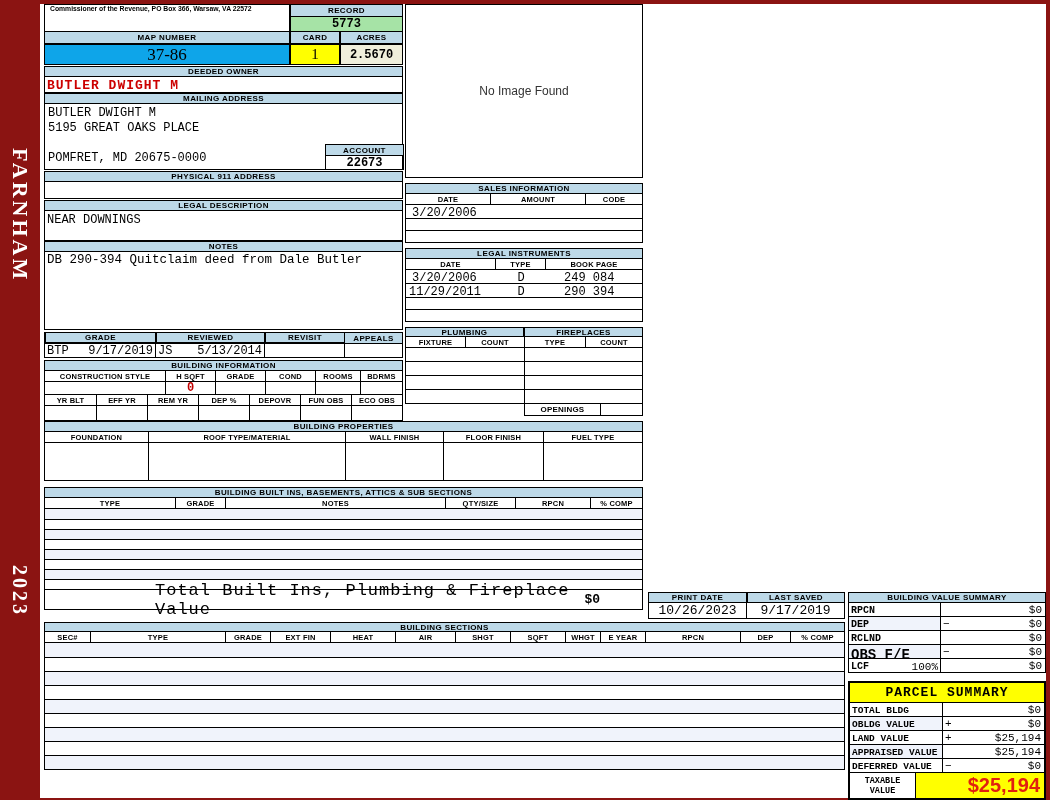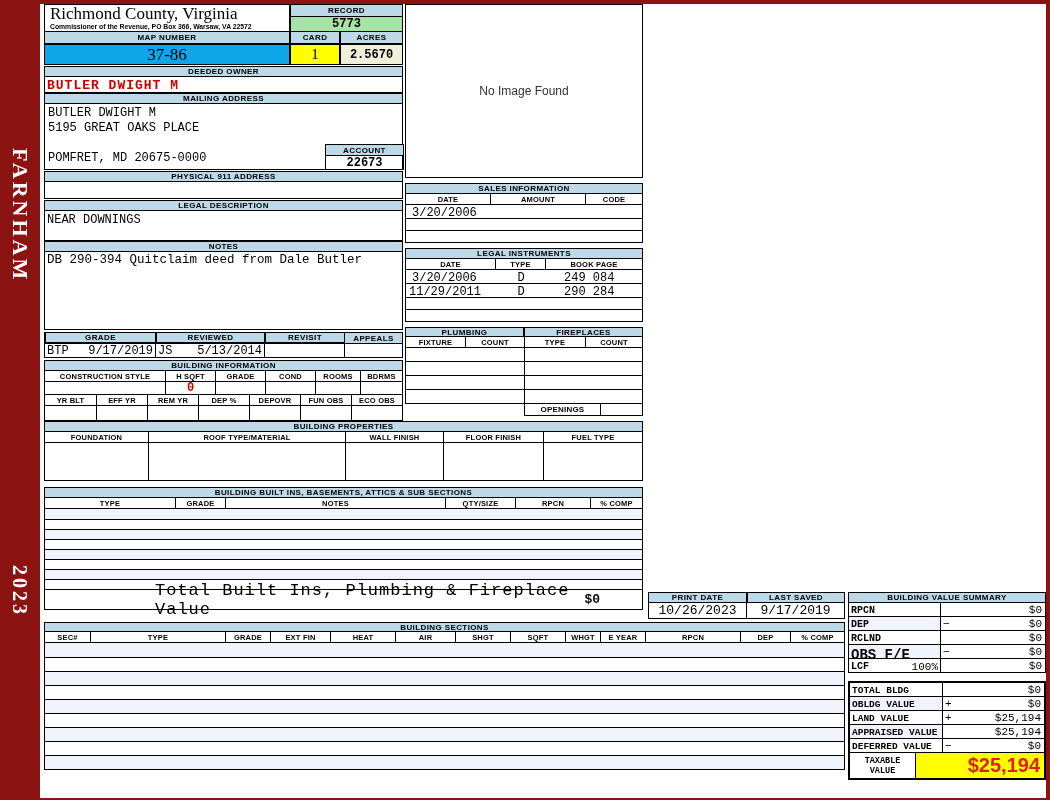--- a/index.html
+++ b/index.html
@@ -27,21 +27,20 @@
 <body>
 
 <div class="abs" style="left:0;top:0;width:40px;height:800px">
   <div class="abs banner-text" style="left:7px;top:148px;font-size:22px">FARNHAM</div>
   <div class="abs banner-text" style="left:8px;top:565px;font-size:20px">2023</div>
 </div>
 
 <div id="content">
 
   <div class="abs" style="left:4px;top:0;width:246px;height:28px;border:1px solid #000;padding-left:5px">
-    <div style="font-family:'Liberation Serif','DejaVu Serif',serif;font-size:17px;line-height:18px">Richmond County, Virginia</div>
     <div style="font-size:6.8px;font-weight:bold">Commissioner of the Revenue, PO Box 366, Warsaw, VA 22572</div>
   </div>
   <div class="abs sec-hdr" style="left:250px;top:0;width:113px;height:13px">RECORD</div>
   <div class="abs mono vcenter" style="left:250px;top:13px;width:113px;height:15px;background:#A6E3A6;border:1px solid #000;border-top:0;font-size:12px;font-weight:bold">5773</div>
 
   <div class="abs sec-hdr" style="left:4px;top:27px;width:246px;height:13px">MAP NUMBER</div>
   <div class="abs sec-hdr" style="left:250px;top:27px;width:50px;height:13px">CARD</div>
   <div class="abs sec-hdr" style="left:300px;top:27px;width:63px;height:13px">ACRES</div>
 
   <div class="abs vcenter" style="left:4px;top:40px;width:246px;height:21px;background:#0ea5e9;border:1px solid #000;font-family:'Liberation Serif','DejaVu Serif',serif;font-size:17px">37-86</div>
@@ -156,21 +155,21 @@
       <div class="c nr col-hdr" style="width:96px">BOOK PAGE</div>
     </div>
     <div class="tr mono val" style="height:14px;padding-top:1px">
       <span style="width:90px;padding-left:6px">3/20/2006</span>
       <span style="width:50px;text-align:center">D</span>
       <span style="width:96px;padding-left:18px">249 084</span>
     </div>
     <div class="tr mono val" style="height:14px;padding-top:1px">
       <span style="width:90px;padding-left:3px">11/29/2011</span>
       <span style="width:50px;text-align:center">D</span>
-      <span style="width:96px;padding-left:18px">290 284</span>
+      <span style="width:96px;padding-left:18px">290 394</span>
     </div>
     <div class="tr" style="height:12px"></div>
     <div class="tr" style="height:12px"></div>
   </div>
 
   <div class="abs" style="left:365px;top:323px;width:238px">
     <div style="display:flex;height:10px">
       <div class="sec-hdr" style="width:119px;height:10px">PLUMBING</div>
       <div class="sec-hdr" style="width:119px;height:10px">FIREPLACES</div>
     </div>
@@ -323,20 +322,21 @@
       <div class="er sa" style="height:14px"></div>
       <div class="er sb" style="height:14px"></div>
       <div class="er sa" style="height:14px"></div>
       <div class="er sb" style="height:14px"></div>
       <div class="er sa" style="height:14px"></div>
       <div class="er sb" style="height:14px"></div>
     </div>
   </div>
 
   <div class="abs" style="left:808px;top:677px;width:198px;border:2px solid #000;background:#FFFF00">
+    <div class="mono vcenter" style="height:20px;font-size:13px;font-weight:bold;letter-spacing:1px;border-bottom:1px solid #000">PARCEL SUMMARY</div>
     <div style="display:flex;height:14px;border-bottom:1px solid #000;background:#fff">
       <div class="mono sa" style="width:93px;font-size:9.5px;font-weight:bold;padding:2px 0 0 2px;border-right:1px solid #000">TOTAL BLDG VALUE</div>
       <div class="mono" style="width:101px;display:flex;font-size:11px;align-items:center">
           <span style="padding-left:2px;width:10px"></span>
           <span style="margin-left:auto;padding-right:3px">$0</span>
         </div>
     </div>
     <div style="display:flex;height:14px;border-bottom:1px solid #000;background:#fff">
       <div class="mono sb" style="width:93px;font-size:9.5px;font-weight:bold;padding:2px 0 0 2px;border-right:1px solid #000">OBLDG VALUE</div>
       <div class="mono" style="width:101px;display:flex;font-size:11px;align-items:center">

